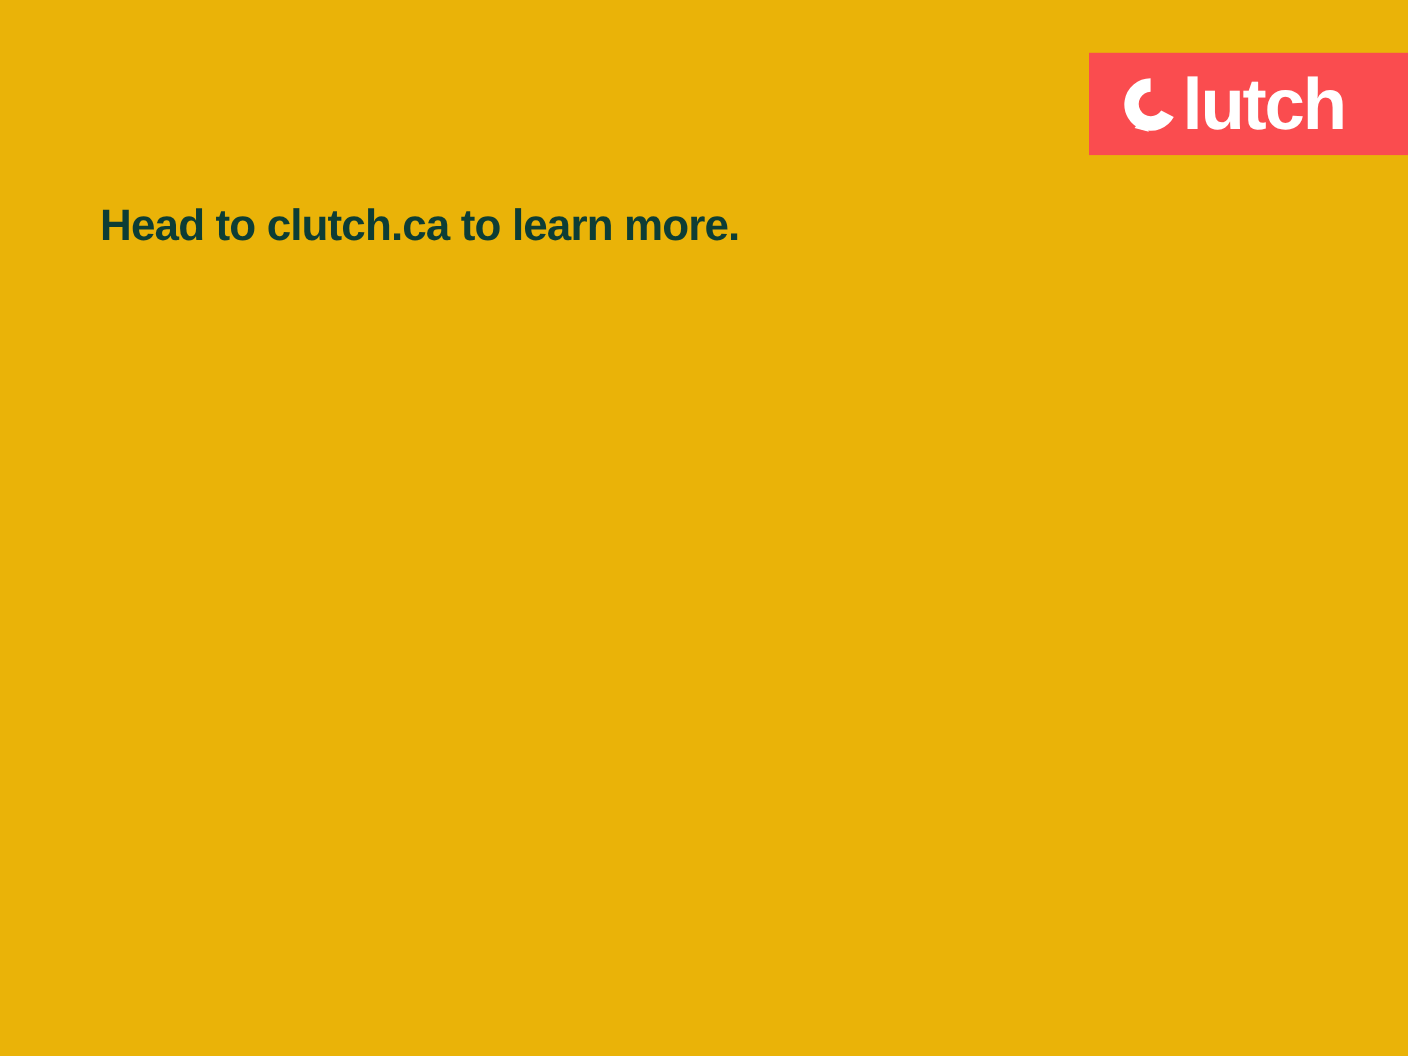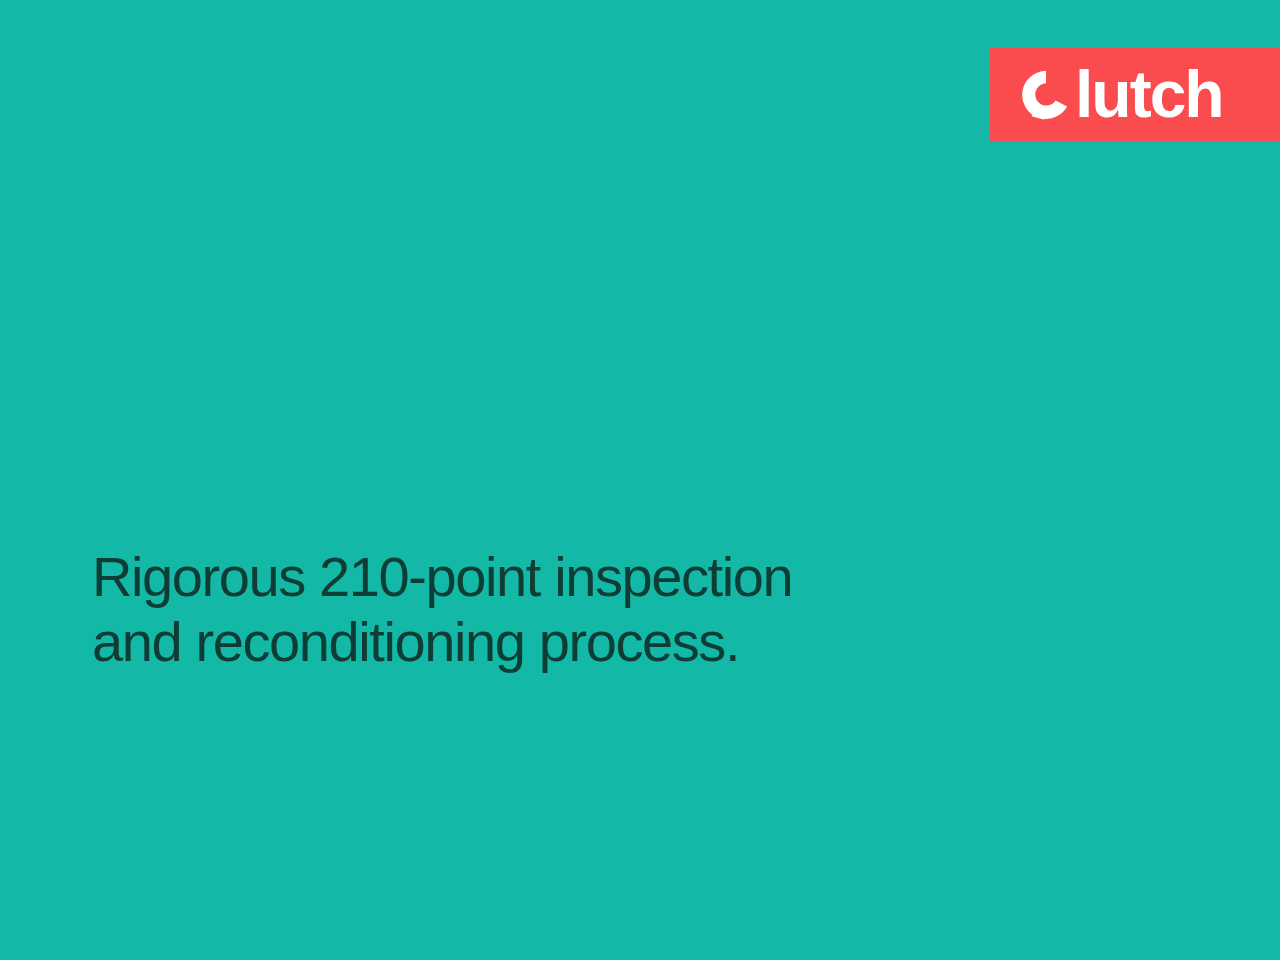--- a/index.html
+++ b/index.html
@@ -12,21 +12,21 @@
     overflow: hidden;
     background: #F7F5F2;
     font-family: "Liberation Sans", sans-serif;
     -webkit-font-smoothing: antialiased;
   }
 
   .slide {
     position: relative;
     width: 1280px;
     height: 960px;
-    background: #14b8a6;
+    background: #eab308;
   }
 
   
   .logo-block {
     position: absolute;
     left: 990px;
     top: 48px;
     width: 290px;
     height: 93px;
     background: #FA4C4F;
@@ -113,20 +113,17 @@
                  A21.4 21.4 0 1 1 50 27.6
                  Z" fill="#FFFFFF"></path>
 
         <path d="M35.2 72.6 L47.0 97.6 L22.0 91.0 Z" fill="#FFFFFF"></path>
         <path d="M56.0 70.0 L80.5 80.0 L60.0 95.0 Z" fill="#FFFFFF"></path>
       </svg>
       <span class="logo-text">lutch</span>
     </div>
   </div>
 
+  <div class="eyebrow">Head to clutch.ca to learn more.</div>
 
 
-  <div class="subcopy">
-    <span class="subcopy-line">Rigorous 210-point inspection</span>
-    <span class="subcopy-line">and reconditioning process.</span>
-  </div>
 
 </div>
 
 </body></html>

